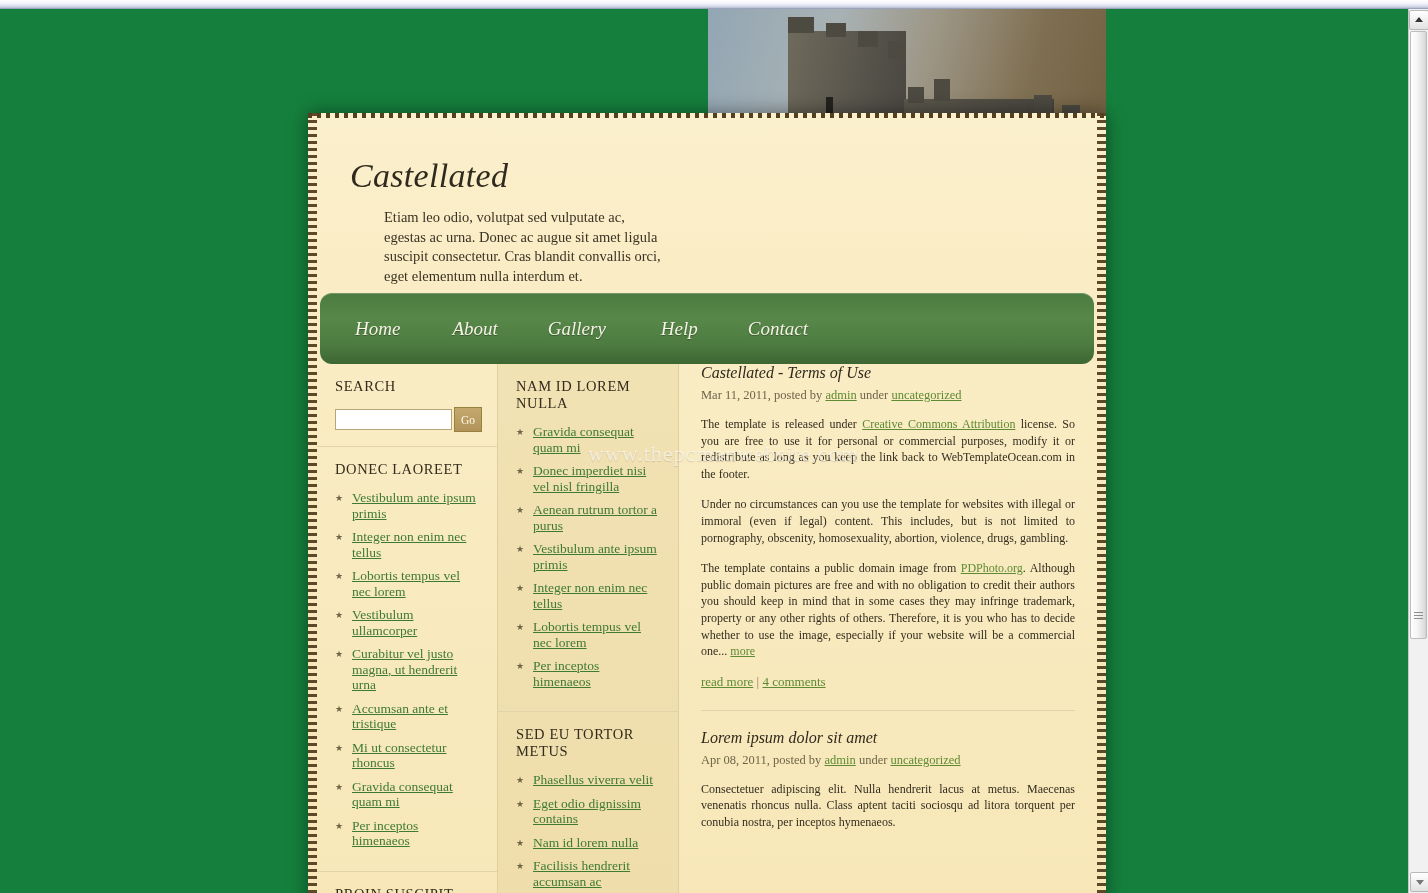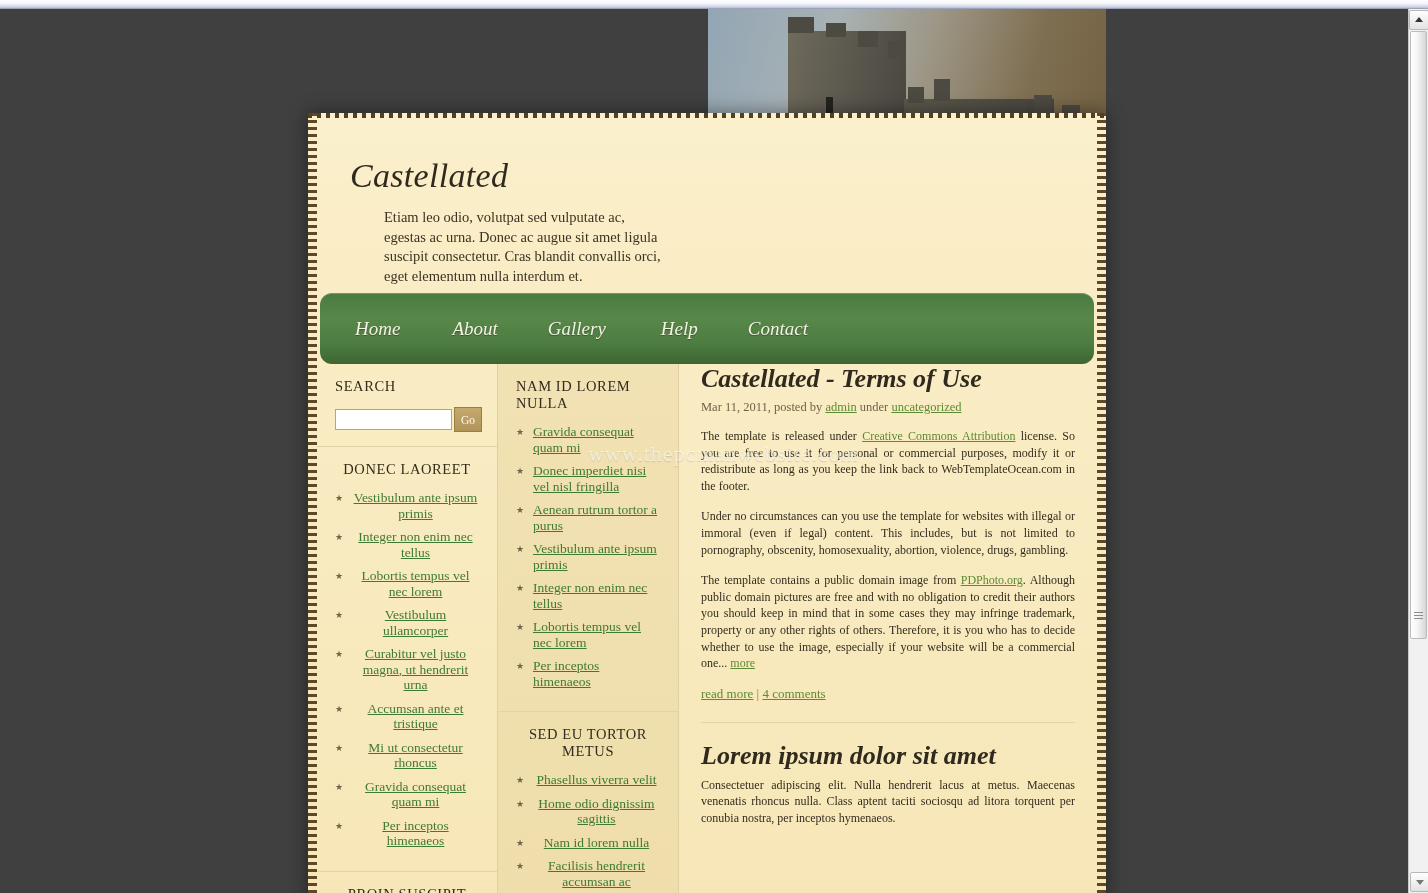--- a/index.html
+++ b/index.html
@@ -44,21 +44,21 @@
   }
   #sb-grip{
     position:absolute;left:1px;top:600px;width:17px;height:12px;
     display:flex;flex-direction:column;justify-content:center;align-items:center;gap:2px;
   }
   #sb-grip i{display:block;width:9px;height:1px;background:#8d8d8d;}
 
   
   #desk{
     position:absolute;left:0;top:9px;width:1408px;height:884px;
-    background:#404040;overflow:hidden;
+    background:#15803d;overflow:hidden;
   }
 
   
   #castle{
     position:absolute;left:708px;top:0px;width:398px;height:282px;
     overflow:hidden;
   }
   #sky{
     position:absolute;inset:0;
     background:linear-gradient(105deg,#93a6b4 0%,#a8b2b4 28%,#9c9584 50%,#7f6f52 72%,#6d5a3a 100%);
@@ -146,21 +146,21 @@
   }
   #col-a{width:180px;flex:0 0 180px;padding:0 0 0 0;}
   #col-b{
     width:180px;flex:0 0 180px;
     background:rgba(222,201,143,.30);
     border-left:1px solid #e0cfa2;border-right:1px solid #e0cfa2;
   }
   #col-c{flex:1;padding:0 22px 0 22px;}
 
   .widget{padding:14px 18px 14px 18px;}
-  .widget + .widget{border-top:1px solid #e3d3a8;text-align:center;}
+  .widget + .widget{border-top:1px solid #e3d3a8;}
   .w-title{
     font-size:14.5px;color:#332c1d;letter-spacing:.6px;
     margin:0 0 12px 0;font-weight:normal;
   }
   ul.links{list-style:none;margin:0;padding:0;}
   ul.links li{
     position:relative;padding-left:17px;margin-bottom:8px;
     font-size:13.5px;line-height:15.5px;
   }
   ul.links li::before{
@@ -181,22 +181,22 @@
     background:linear-gradient(#c4a86e,#b2945a);
     border:1px solid #97813f;color:#fffbe8;font-size:11.5px;
     font-family:"Liberation Serif",serif;cursor:pointer;
     box-sizing:border-box;
   }
 
   
   .post{margin-bottom:6px;}
   .post + .post{border-top:1px solid #e3d3a8;padding-top:18px;margin-top:20px;}
   .post h2{
-    margin:0 0 6px 0;font-size:26px;font-style:italic;
-    font-weight:bold;color:#2f2a1d;
+    margin:0 0 6px 0;font-size:16px;font-style:italic;
+    font-weight:normal;color:#2f2a1d;
   }
   .post .meta{font-size:12.5px;color:#6e6448;margin-bottom:13px;}
   .post .meta a{color:#5d8a33;text-decoration:underline;}
   .post p{
     margin:0 0 14px 0;font-size:12px;line-height:16.6px;
     text-align:justify;color:#332d1f;
   }
   .post p a{color:#5d8a33;text-decoration:underline;}
   .post .readlinks{font-size:13px;color:#8a7f5d;}
   .post .readlinks a{color:#5d8a33;text-decoration:underline;}
@@ -321,21 +321,21 @@
             <li><a href="#">Integer non enim nec tellus</a></li>
             <li><a href="#">Lobortis tempus vel nec lorem</a></li>
             <li><a href="#">Per inceptos himenaeos</a></li>
           </ul>
         </div>
 
         <div class="widget">
           <h3 class="w-title">SED EU TORTOR METUS</h3>
           <ul class="links">
             <li><a href="#">Phasellus viverra velit</a></li>
-            <li><a href="#">Home odio dignissim sagittis</a></li>
+            <li><a href="#">Eget odio dignissim contains</a></li>
             <li><a href="#">Nam id lorem nulla</a></li>
             <li><a href="#">Facilisis hendrerit accumsan ac</a></li>
 
           </ul>
         </div>
       </div>
 
       <div id="col-c">
 
         <div class="post">
@@ -348,20 +348,21 @@
 
           <p><span>The template contains a public domain image from </span><a href="#">PDPhoto.org</a><span>. Although public domain pictures are free and with no obligation to credit their authors you should keep in mind that in some cases they may infringe trademark, property or any other rights of others. Therefore, it is you who has to decide whether to use the image, especially if your website will be a commercial one... </span><a href="#">more</a></p>
 
           <div class="readlinks"><a href="#">read more</a>
             <span>|</span>
             <a href="#">4 comments</a></div>
         </div>
 
         <div class="post">
           <h2>Lorem ipsum dolor sit amet</h2>
+          <div class="meta"><span>Apr 08, 2011, posted by </span><a href="#">admin</a><span> under </span><a href="#">uncategorized</a></div>
           <p>Consectetuer adipiscing elit. Nulla hendrerit lacus at metus. Maecenas venenatis rhoncus nulla. Class aptent taciti sociosqu ad litora torquent per conubia nostra, per inceptos hymenaeos.</p>
         </div>
 
       </div>
     </div>
   </div>
 
   <div id="watermark">www.thepcmanwebsite.com</div>
 </div>
 

